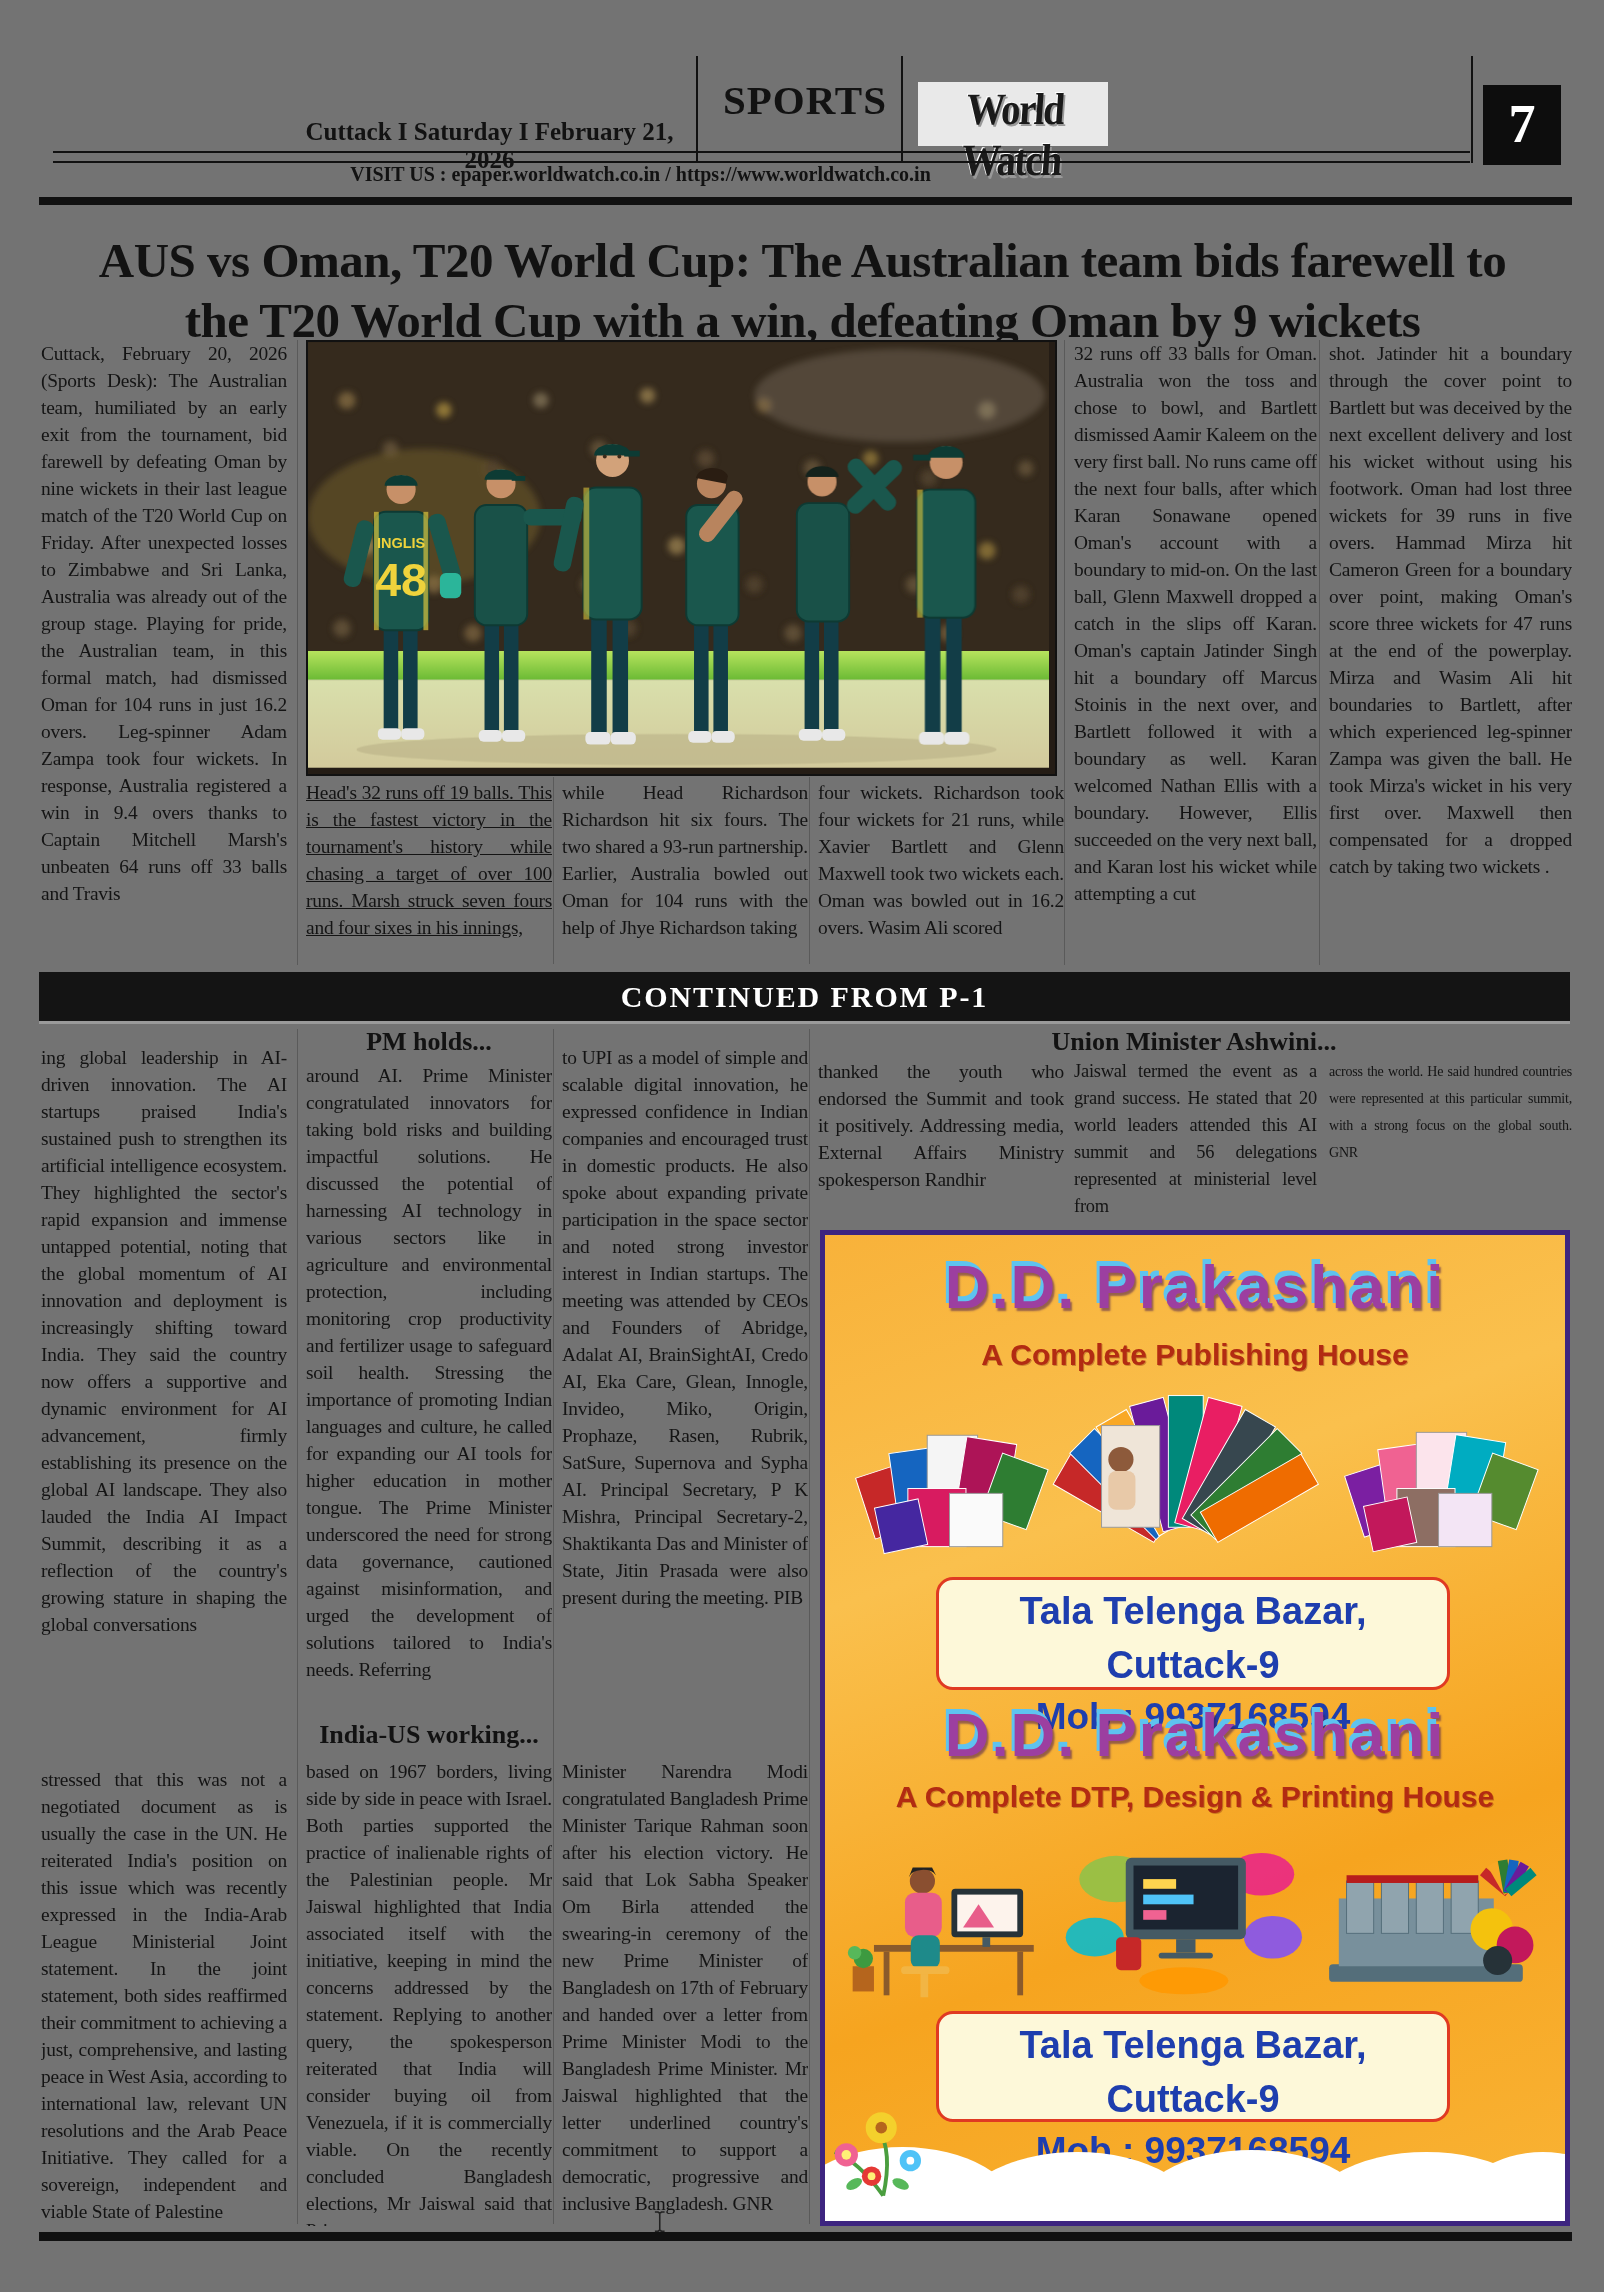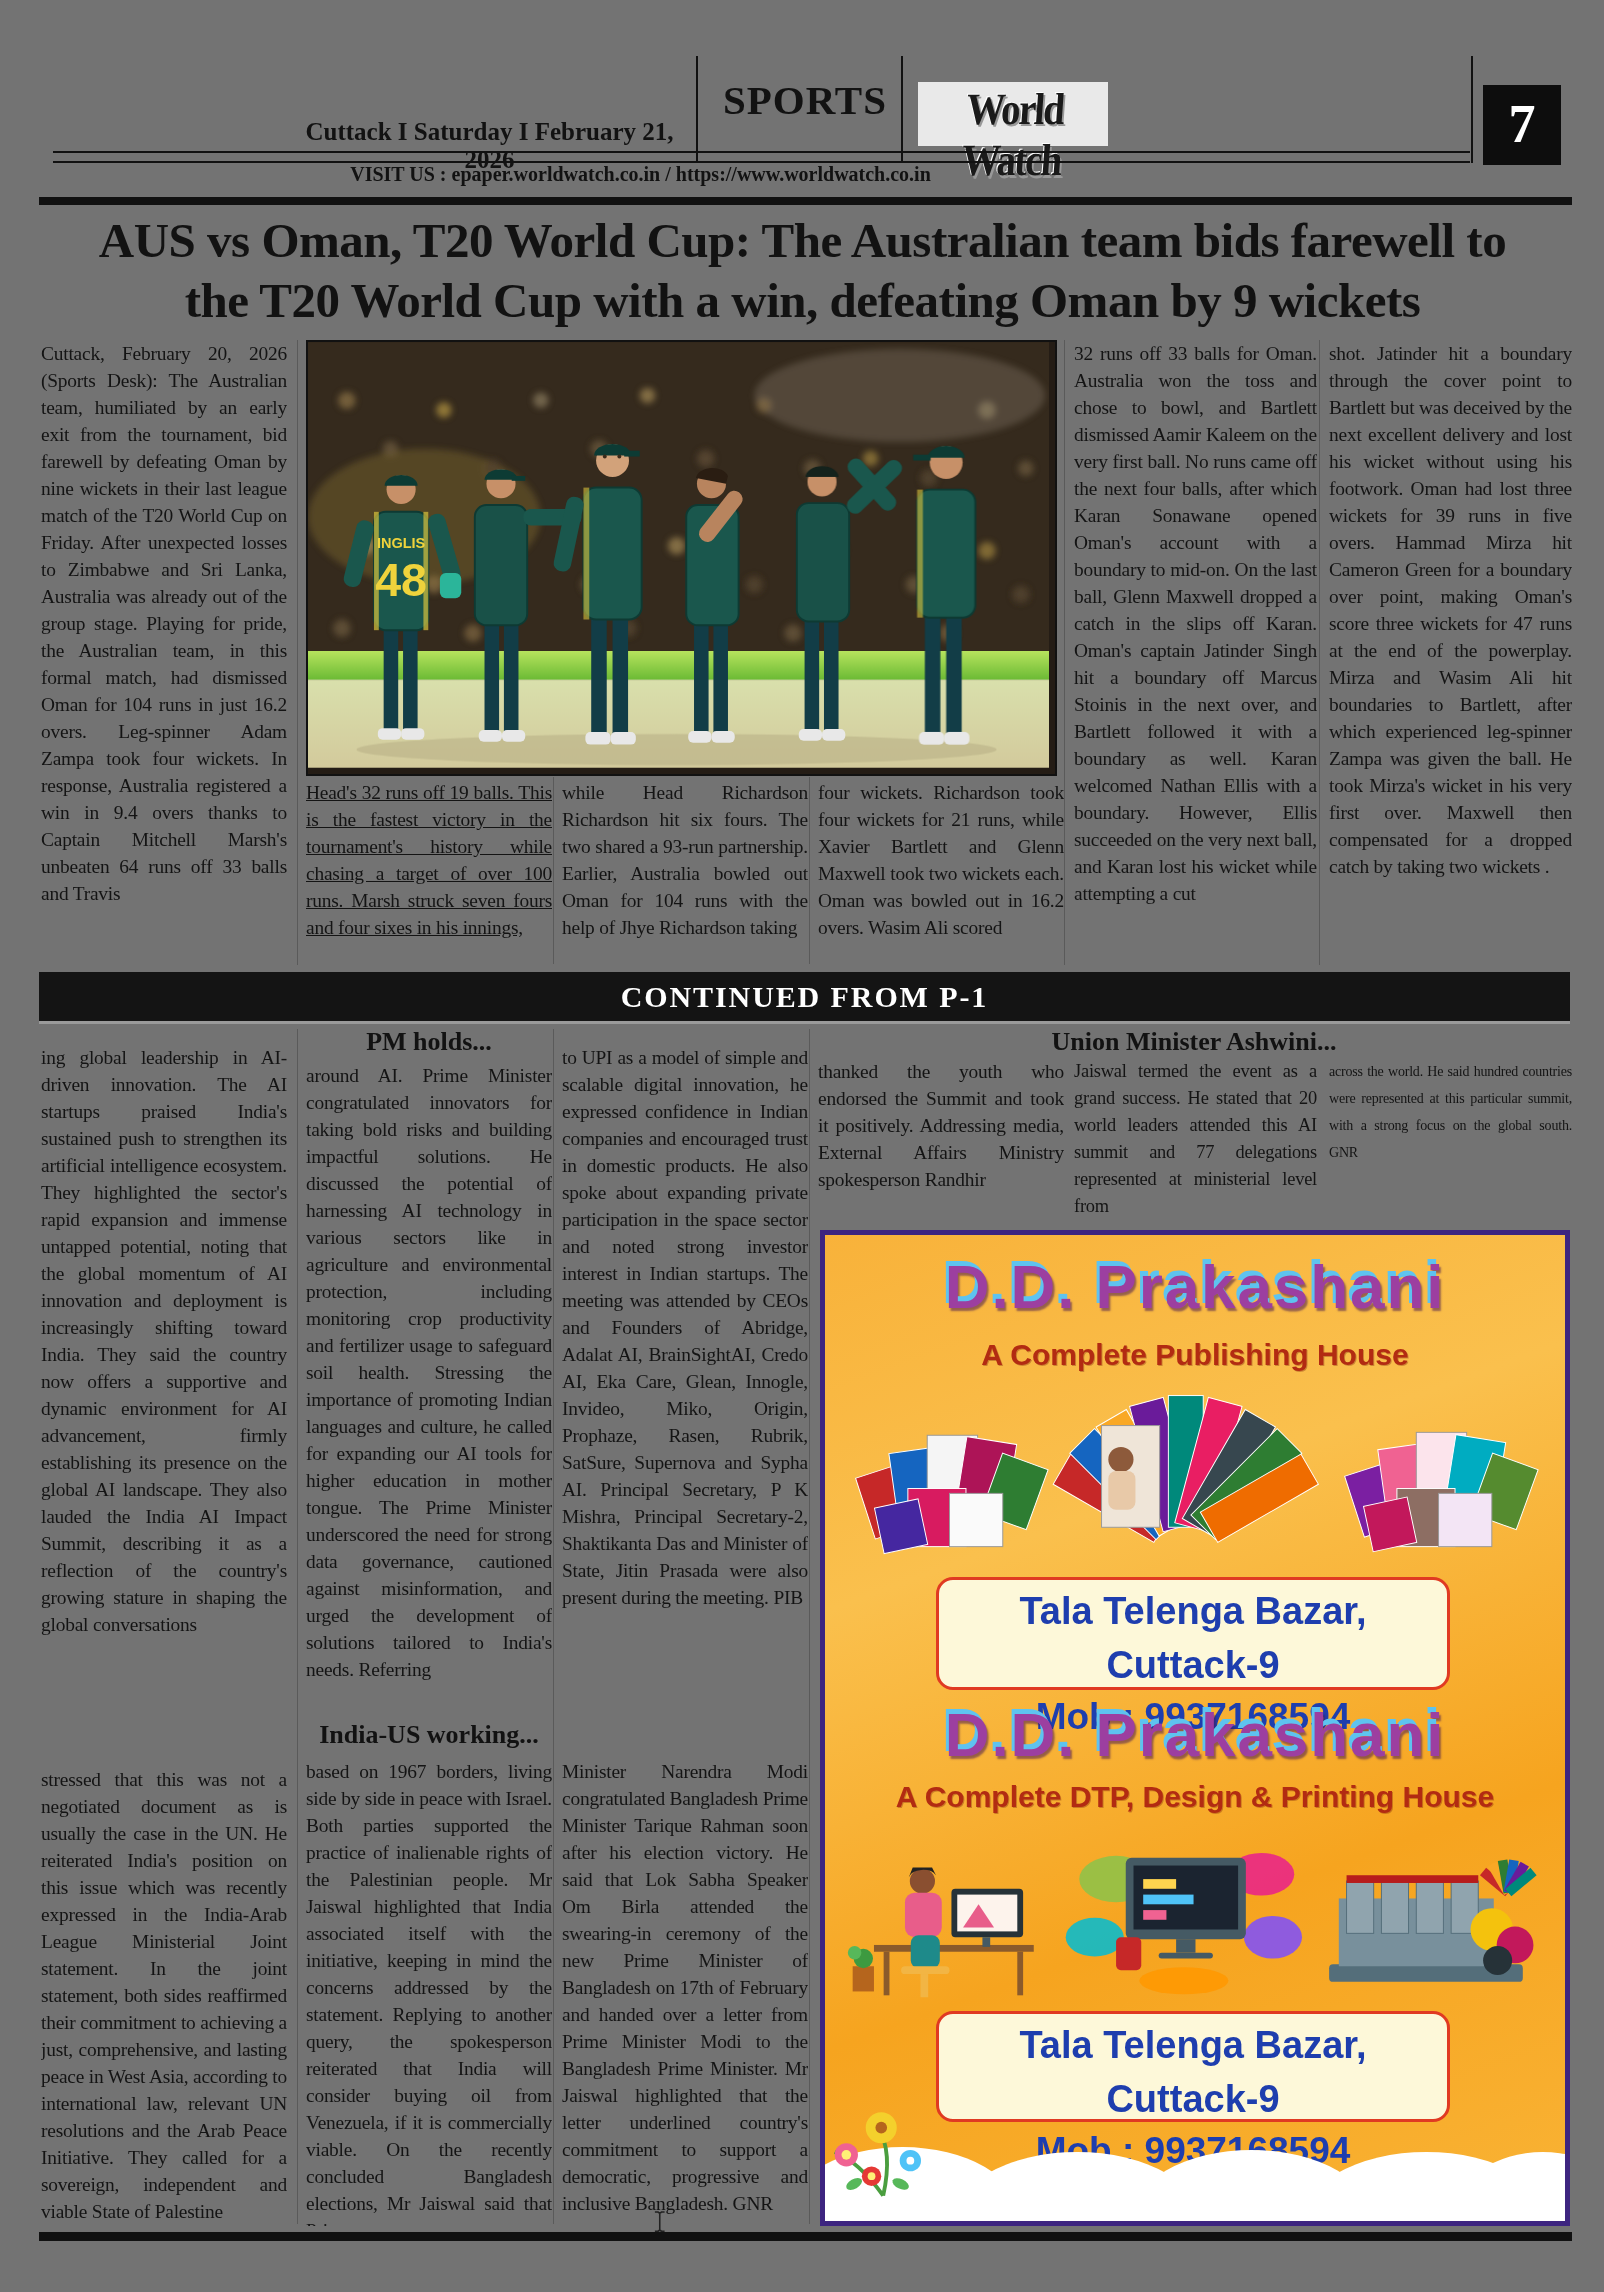--- a/index.html
+++ b/index.html
@@ -12,21 +12,21 @@
   .dblline{position:absolute;height:7.8px;border-top:2.9px solid #111;border-bottom:2.9px solid #111;}
   .banner{position:absolute;background:#141414;color:#fff;text-align:center;font-weight:bold;font-size:30px;letter-spacing:1.9px;line-height:49px;border-bottom:3.9px solid #9a9a9a;font-family:"Liberation Serif",serif;}
   .pagenobox{position:absolute;background:#0d0d0d;color:#fff;text-align:center;font-weight:bold;font-size:54px;line-height:78px;font-family:"Liberation Serif",serif;}
   .adbox{position:absolute;border:5.8px solid #3d2580;background:linear-gradient(160deg,#f8b23a 0%,#fac04d 30%,#f6a41f 65%,#f9b335 100%);overflow:hidden;}
   .adbrand{position:absolute;width:100%;text-align:center;font-family:"Liberation Sans",sans-serif;font-weight:bold;font-size:62px;letter-spacing:1.9px;color:#9c3fa0;text-shadow:-2.9px -4.9px 0 #5ec3ef,1.9px 2.9px 1.9px rgba(70,25,80,.55);}
   .adtag{position:absolute;width:100%;text-align:center;font-family:"Liberation Sans",sans-serif;font-weight:bold;font-size:30px;color:#b22b12;text-shadow:1px 1px 0 rgba(120,30,10,.35);}
   .addrbox{position:absolute;left:111px;width:508px;background:#fdf8d9;border:3.9px solid #e03a22;border-radius:17px;text-align:center;font-family:"Liberation Sans",sans-serif;font-weight:bold;color:#1e3eae;}
   .addr1{font-size:38px;line-height:54px;margin-top:3.9px;}
   .addr2{font-size:37px;line-height:49px;}
   .photoframe{position:absolute;border:2.9px solid #111;background:#241c15;}
-  .hl{position:absolute;width:100%;text-align:center;font-weight:bold;font-size:49px;line-height:58px;letter-spacing:-0.5px;white-space:nowrap;}
+  .hl{position:absolute;width:100%;text-align:center;font-weight:bold;font-size:49px;line-height:58px;letter-spacing:-0.5px;white-space:nowrap;margin-top:20px;}
 </style>
 </head>
 <body>
 
 <div class="page">
 
   <div class="abs" style="left:281px;top:118px;width:417px;text-align:center;font-weight:bold;font-size:25px;">Cuttack I Saturday I February 21, 2026</div>
 
   <div class="abs" style="left:696px;top:56px;width:1.9px;height:105px;background:#111;"></div>
 
@@ -208,21 +208,21 @@
   <div class="subhead" style="left:306px;top:1027px;width:246px;">PM holds...</div>
   <div class="col" style="left:306px;top:1062px;height:642px;">around AI. Prime Minister congratulated innovators for taking bold risks and building impactful solutions. He discussed the potential of harnessing AI technology in various sectors like in agriculture and environmental protection, including monitoring crop productivity and fertilizer usage to safeguard soil health. Stressing the importance of promoting Indian languages and culture, he called for expanding our AI tools for higher education in mother tongue. The Prime Minister underscored the need for strong data governance, cautioned against misinformation, and urged the development of solutions tailored to India's needs. Referring</div>
   <div class="subhead" style="left:306px;top:1720px;width:246px;">India-US working...</div>
   <div class="col" style="left:306px;top:1758px;height:468px;">based on 1967 borders, living side by side in peace with Israel. Both parties supported the practice of inalienable rights of the Palestinian people. Mr Jaiswal highlighted that India associated itself with the initiative, keeping in mind the concerns addressed by the statement. Replying to another query, the spokesperson reiterated that India will consider buying oil from Venezuela, if it is commercially viable. On the recently concluded Bangladesh elections, Mr Jaiswal said that Prime</div>
 
   <div class="col" style="left:562px;top:1044px;height:660px;">to UPI as a model of simple and scalable digital innovation, he expressed confidence in Indian companies and encouraged trust in domestic products. He also spoke about expanding private participation in the space sector and noted strong investor interest in Indian startups. The meeting was attended by CEOs and Founders of Abridge, Adalat AI, BrainSightAI, Credo AI, Eka Care, Glean, Innogle, Invideo, Miko, Origin, Prophaze, Rasen, Rubrik, SatSure, Supernova and Sypha AI. Principal Secretary, P K Mishra, Principal Secretary-2, Shaktikanta Das and Minister of State,  Jitin Prasada were also present during the meeting. PIB</div>
   <div class="col" style="left:562px;top:1758px;height:468px;">Minister Narendra Modi congratulated Bangladesh Prime Minister Tarique Rahman soon after his election victory. He said that Lok Sabha Speaker Om Birla attended the swearing-in ceremony of the new Prime Minister of Bangladesh on 17th of February and handed over a letter from Prime Minister Modi to the Bangladesh Prime Minister. Mr Jaiswal highlighted that the letter underlined country's commitment to support a democratic, progressive and inclusive Bangladesh. GNR</div>
 
   <div class="subhead" style="left:818px;top:1027px;width:752px;">Union Minister Ashwini...</div>
   <div class="col" style="left:818px;top:1058px;height:163px;">thanked the youth who endorsed the Summit and took it positively. Addressing media, External Affairs Ministry spokesperson Randhir</div>
-  <div class="col" style="left:1074px;top:1058px;width:243px;height:163px;font-size:18.4px;line-height:27px;">Jaiswal termed the event as a grand success. He stated that 20 world leaders attended this AI summit and 77 delegations represented at ministerial level from</div>
+  <div class="col" style="left:1074px;top:1058px;width:243px;height:163px;font-size:18.4px;line-height:27px;">Jaiswal termed the event as a grand success. He stated that 20 world leaders attended this AI summit and 56 delegations represented at ministerial level from</div>
   <div class="col" style="left:1329px;top:1058px;width:243px;height:163px;font-size:14px;line-height:27px;">across the world. He said hundred countries were represented at this particular summit, with a strong focus on the global south. GNR</div>
 
   <div class="vrule" style="left:297px;top:1029px;height:1195px;"></div>
   <div class="vrule" style="left:553px;top:1029px;height:1195px;"></div>
   <div class="vrule" style="left:809px;top:1029px;height:1195px;"></div>
 
   <div class="adbox" style="left:820px;top:1230px;width:740px;height:986px;">
     <div class="adbrand" style="top:15.5px;">D.D. Prakashani</div>
     <div class="adtag" style="top:103px;">A Complete Publishing House</div>
 

